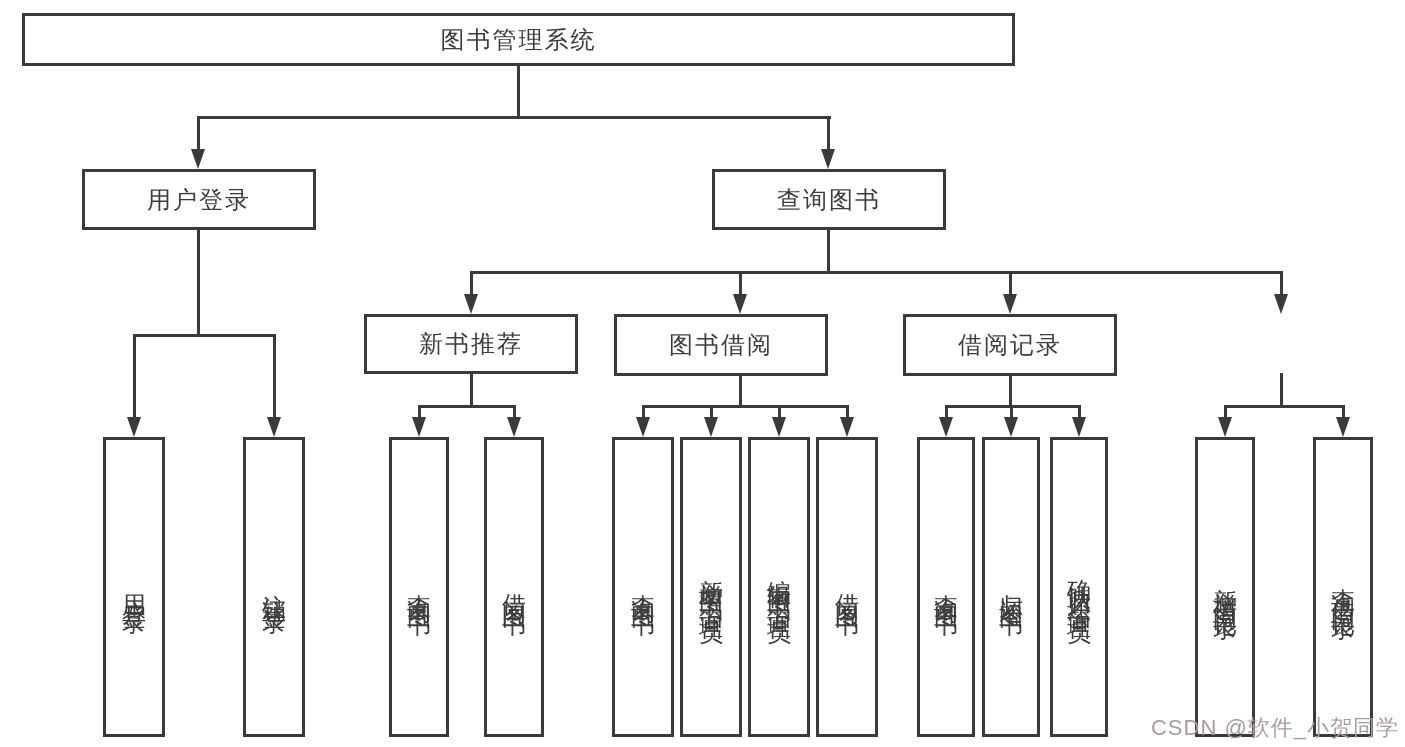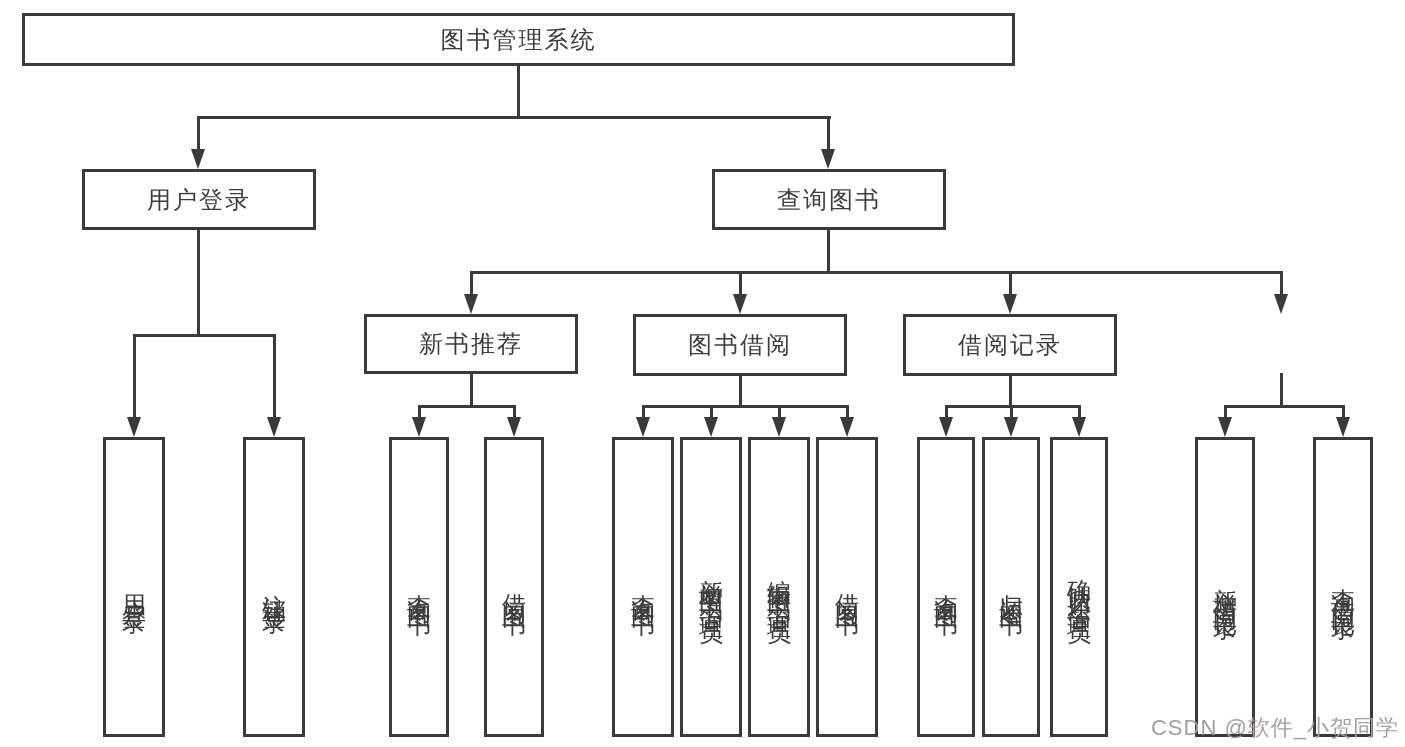--- a/index.html
+++ b/index.html
@@ -87,21 +87,21 @@
   <div class="vline" style="left:739px;top:271px;height:25px;"></div>
   <div class="arrow" style="left:733px;top:294px;"></div>
   <div class="vline" style="left:1009px;top:271px;height:25px;"></div>
   <div class="arrow" style="left:1003px;top:294px;"></div>
   <div class="vline" style="left:1280px;top:271px;height:25px;"></div>
   <div class="arrow" style="left:1274px;top:294px;"></div>
 
   <div class="box" style="left:364px;top:314px;width:214px;height:60px;">
     <span>新书推荐</span>
   </div>
-  <div class="box" style="left:633px;top:314px;width:214px;height:62px;">
+  <div class="box" style="left:614px;top:314px;width:214px;height:62px;">
     <span>图书借阅</span>
   </div>
   <div class="box" style="left:903px;top:314px;width:214px;height:62px;">
     <span>借阅记录</span>
   </div>
 
   <div class="vline" style="left:470px;top:373px;height:34px;"></div>
   <div class="hline" style="left:418px;top:405px;width:98px;"></div>
   <div class="vline" style="left:418px;top:405px;height:15px;"></div>
   <div class="arrow" style="left:412px;top:417px;"></div>

